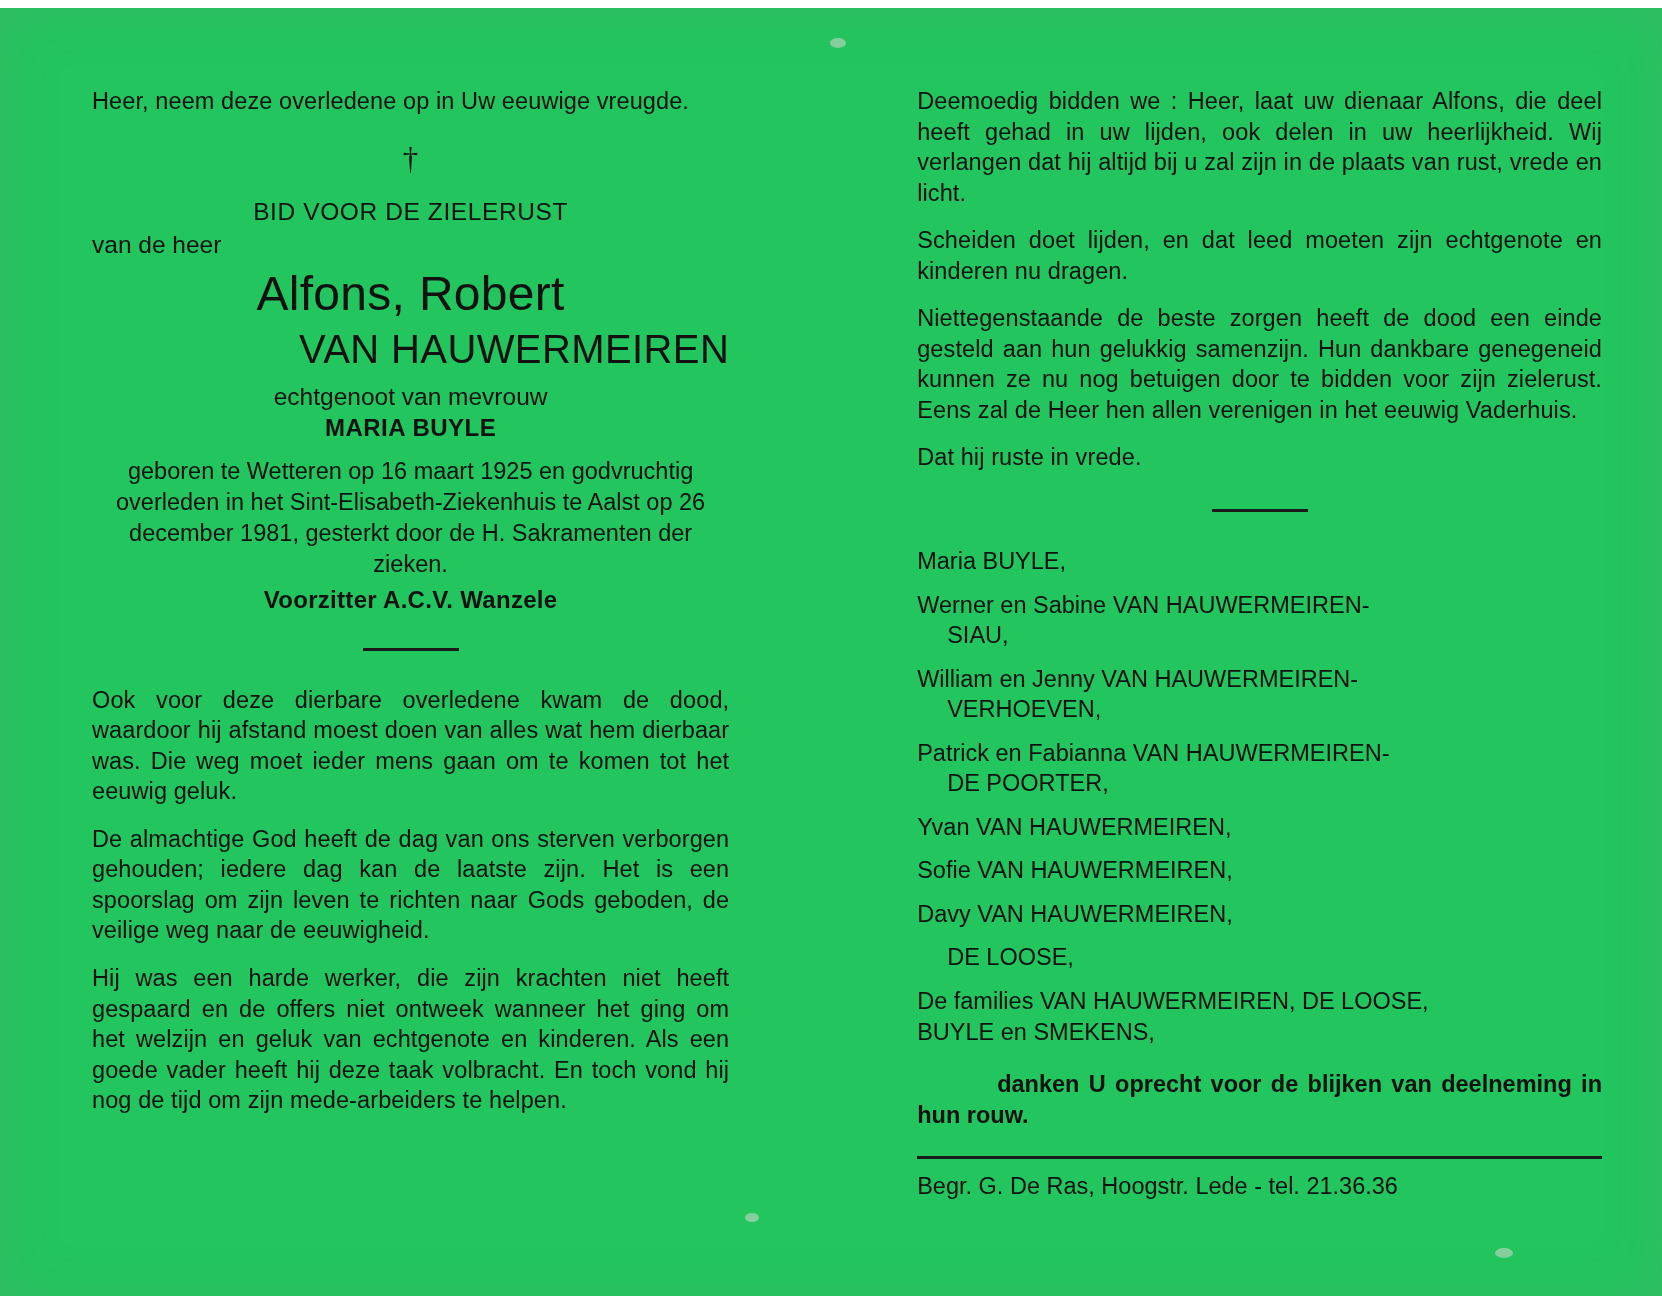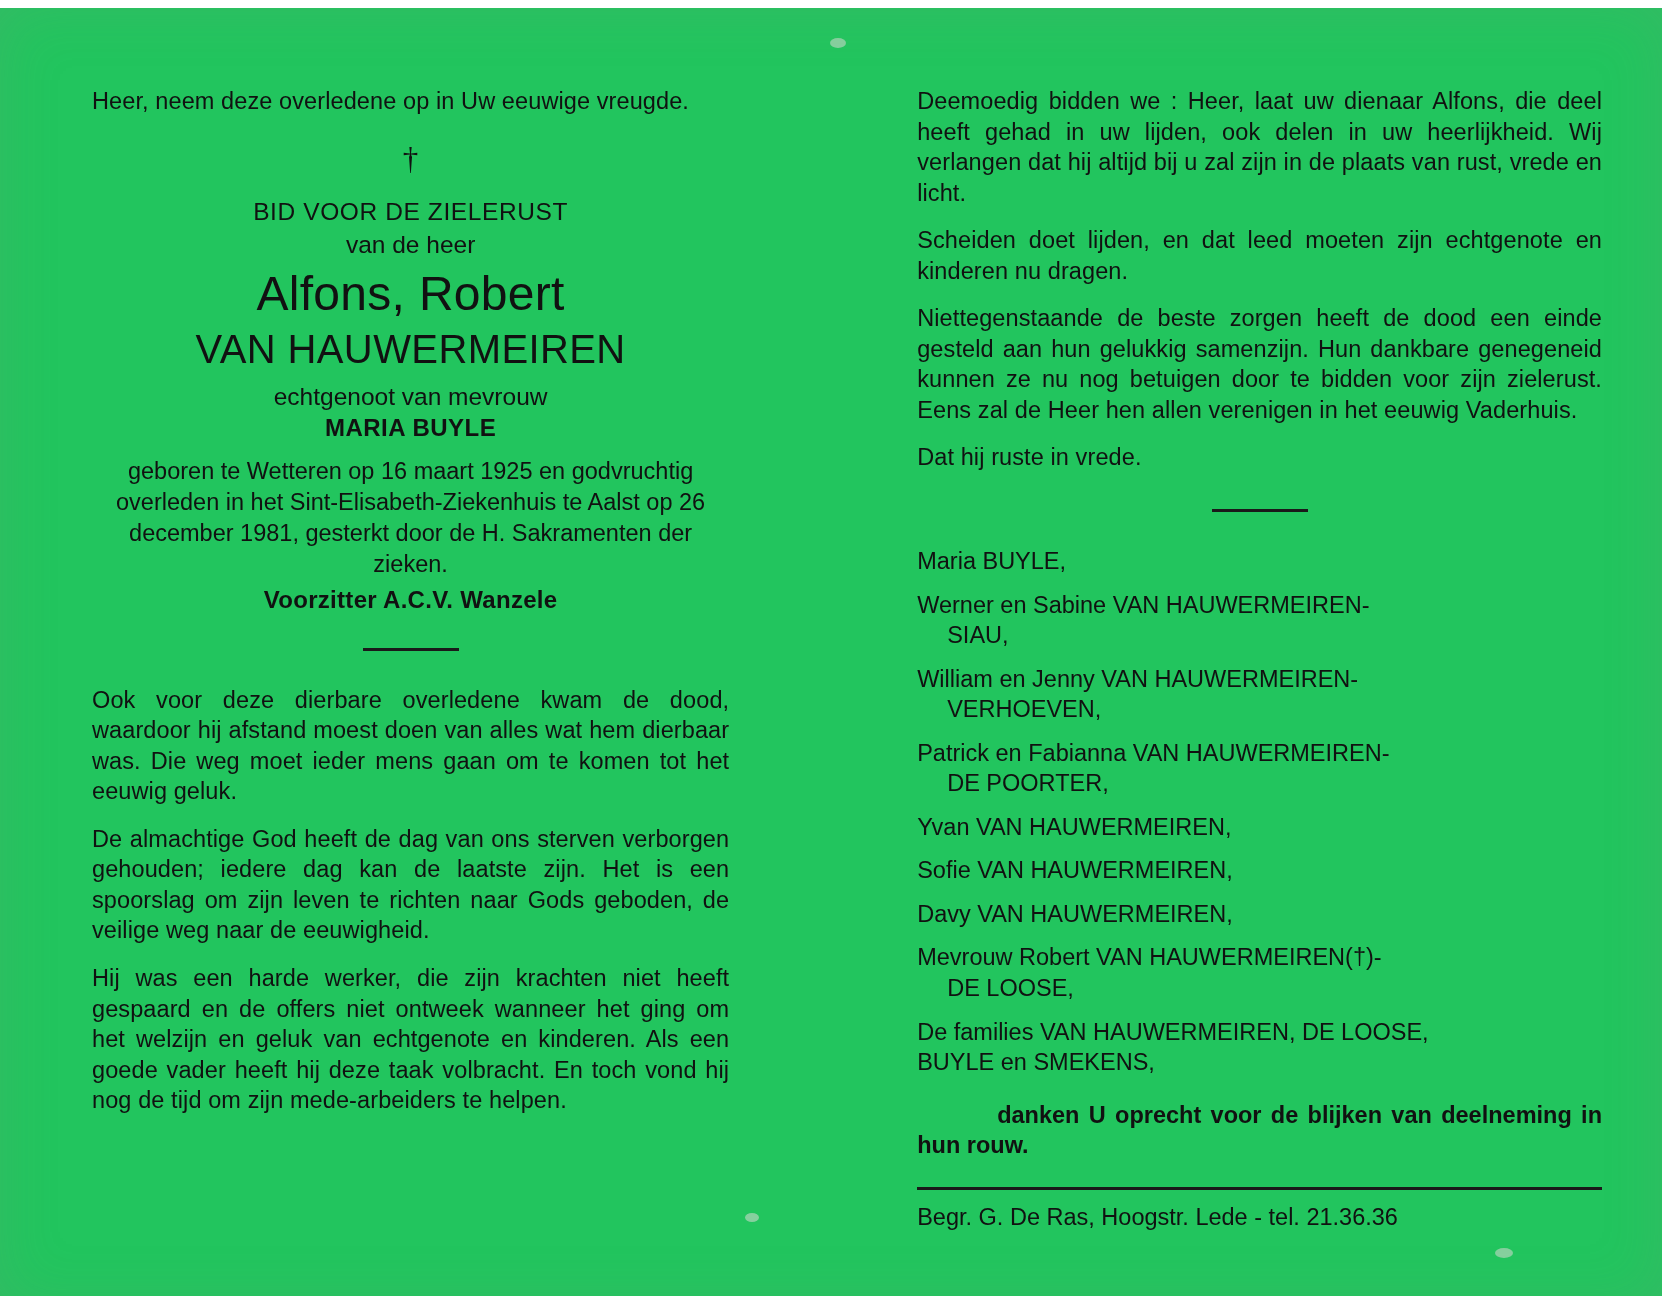--- a/index.html
+++ b/index.html
@@ -59,34 +59,33 @@
     font-family: "Liberation Serif", serif;
   }
   .bid-line {
     text-align: center;
     font-size: 24.5px;
     line-height: 1.32;
     letter-spacing: 0.6px;
     margin: 0;
   }
   .van-de-heer {
-    text-align: center;
     font-size: 24.5px;
     line-height: 1.35;
     margin: 0 0 4px 0;
   }
   .name1 {
     text-align: center;
     font-size: 48px;
     line-height: 1.2;
     margin: 2px 0 0 0;
     letter-spacing: 0.3px;
   }
   .name2 {
-    text-align: center;
+    text-align: right;
     font-size: 40px;
     line-height: 1.2;
     margin: 2px 0 8px 0;
     letter-spacing: 0.4px;
   }
   .echtgenoot {
     text-align: center;
     font-size: 24.5px;
     line-height: 1.3;
     margin: 0;
@@ -235,21 +234,20 @@
         <div class="family-item">
           <span>Yvan VAN HAUWERMEIREN,</span>
         </div>
         <div class="family-item">
           <span>Sofie VAN HAUWERMEIREN,</span>
         </div>
         <div class="family-item">
           <span>Davy VAN HAUWERMEIREN,</span>
         </div>
         <div class="family-item">
-          <span>Mevrouw Robert VAN HAUWERMEIREN(†)-</span>
           <span class="cont">DE LOOSE,</span>
         </div>
         <div class="family-item">
           <span>De families VAN HAUWERMEIREN, DE LOOSE,</span>
           <span style="display:block;">BUYLE en SMEKENS,</span>
         </div>
       </div>
 
       <div class="thanks">
         <span class="indent"></span><span>danken U oprecht voor de blijken van deelneming in hun rouw.</span>

